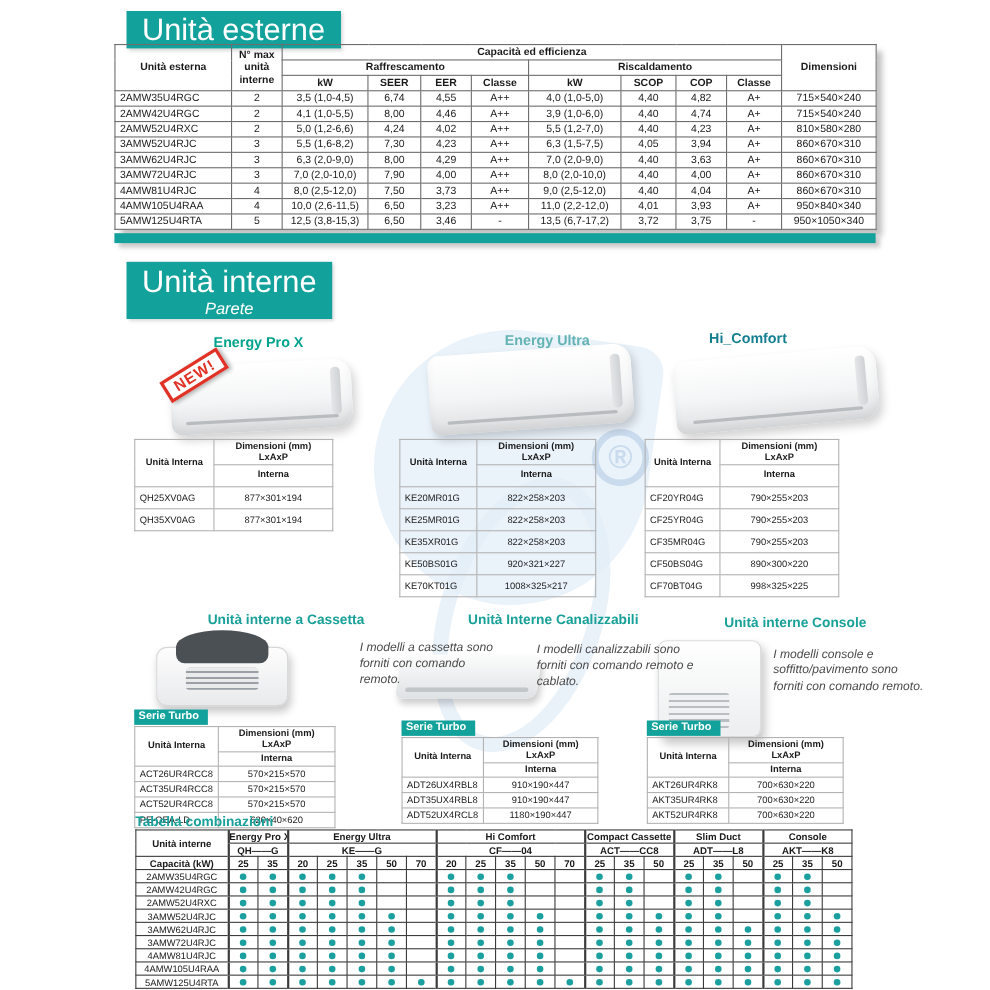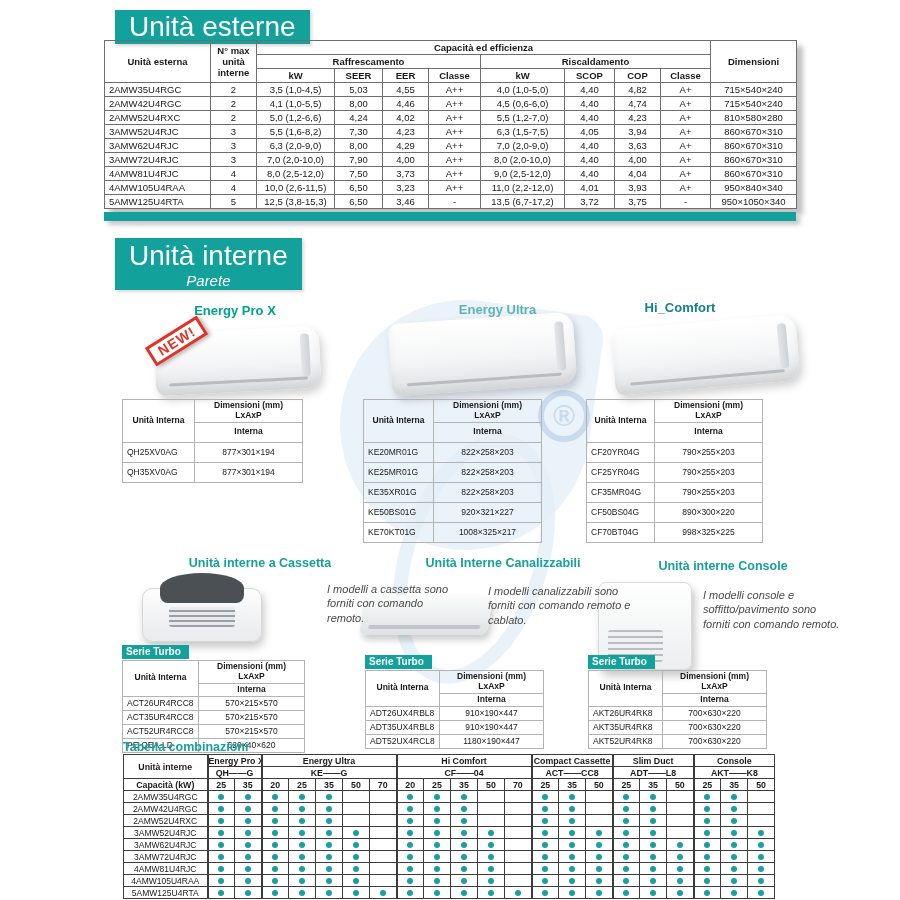--- a/index.html
+++ b/index.html
@@ -105,37 +105,37 @@
         <th>SCOP</th>
         <th>COP</th>
         <th>Classe</th>
       </tr>
   </thead>
   <tbody>
       <tr>
         <td>2AMW35U4RGC</td>
         <td>2</td>
         <td>3,5 (1,0-4,5)</td>
-        <td>5,03</td>
+        <td>6,74</td>
         <td>4,55</td>
         <td>A++</td>
         <td>4,0 (1,0-5,0)</td>
         <td>4,40</td>
         <td>4,82</td>
         <td>A+</td>
         <td>715×540×240</td>
       </tr>
       <tr>
         <td>2AMW42U4RGC</td>
         <td>2</td>
         <td>4,1 (1,0-5,5)</td>
         <td>8,00</td>
         <td>4,46</td>
         <td>A++</td>
-        <td>4,5 (0,6-6,0)</td>
+        <td>3,9 (1,0-6,0)</td>
         <td>4,40</td>
         <td>4,74</td>
         <td>A+</td>
         <td>715×540×240</td>
       </tr>
       <tr>
         <td>2AMW52U4RXC</td>
         <td>2</td>
         <td>5,0 (1,2-6,6)</td>
         <td>4,24</td>

